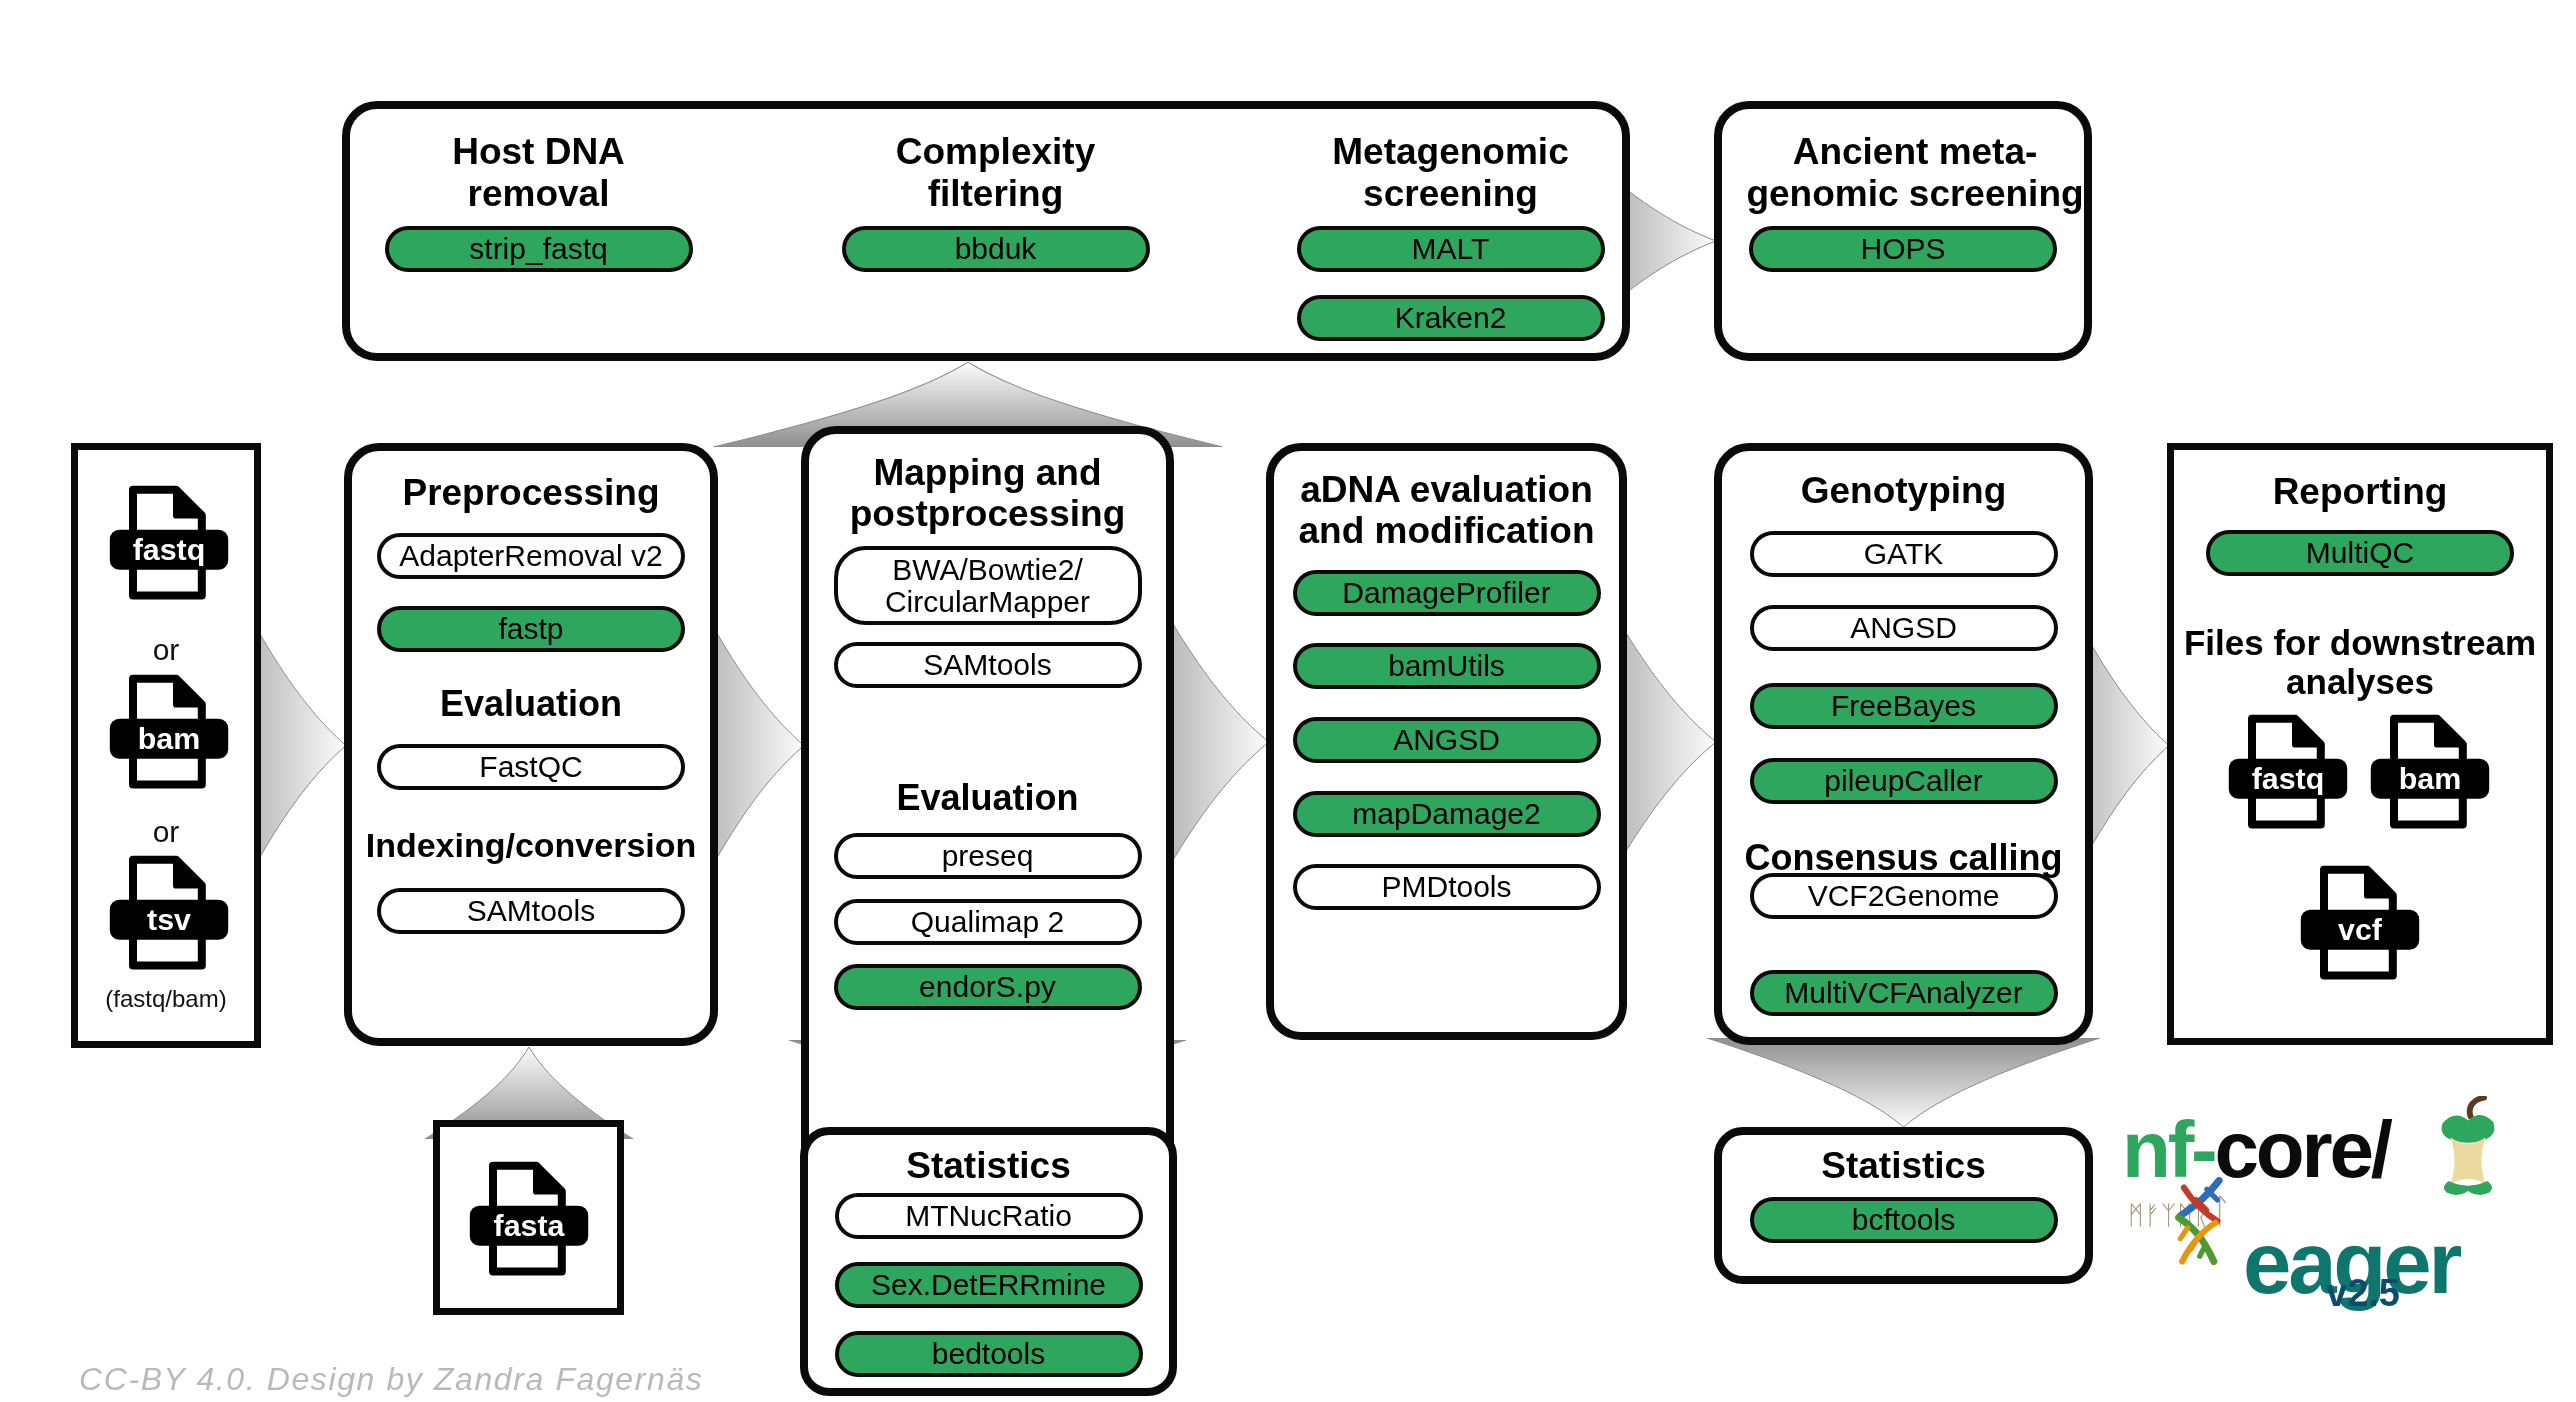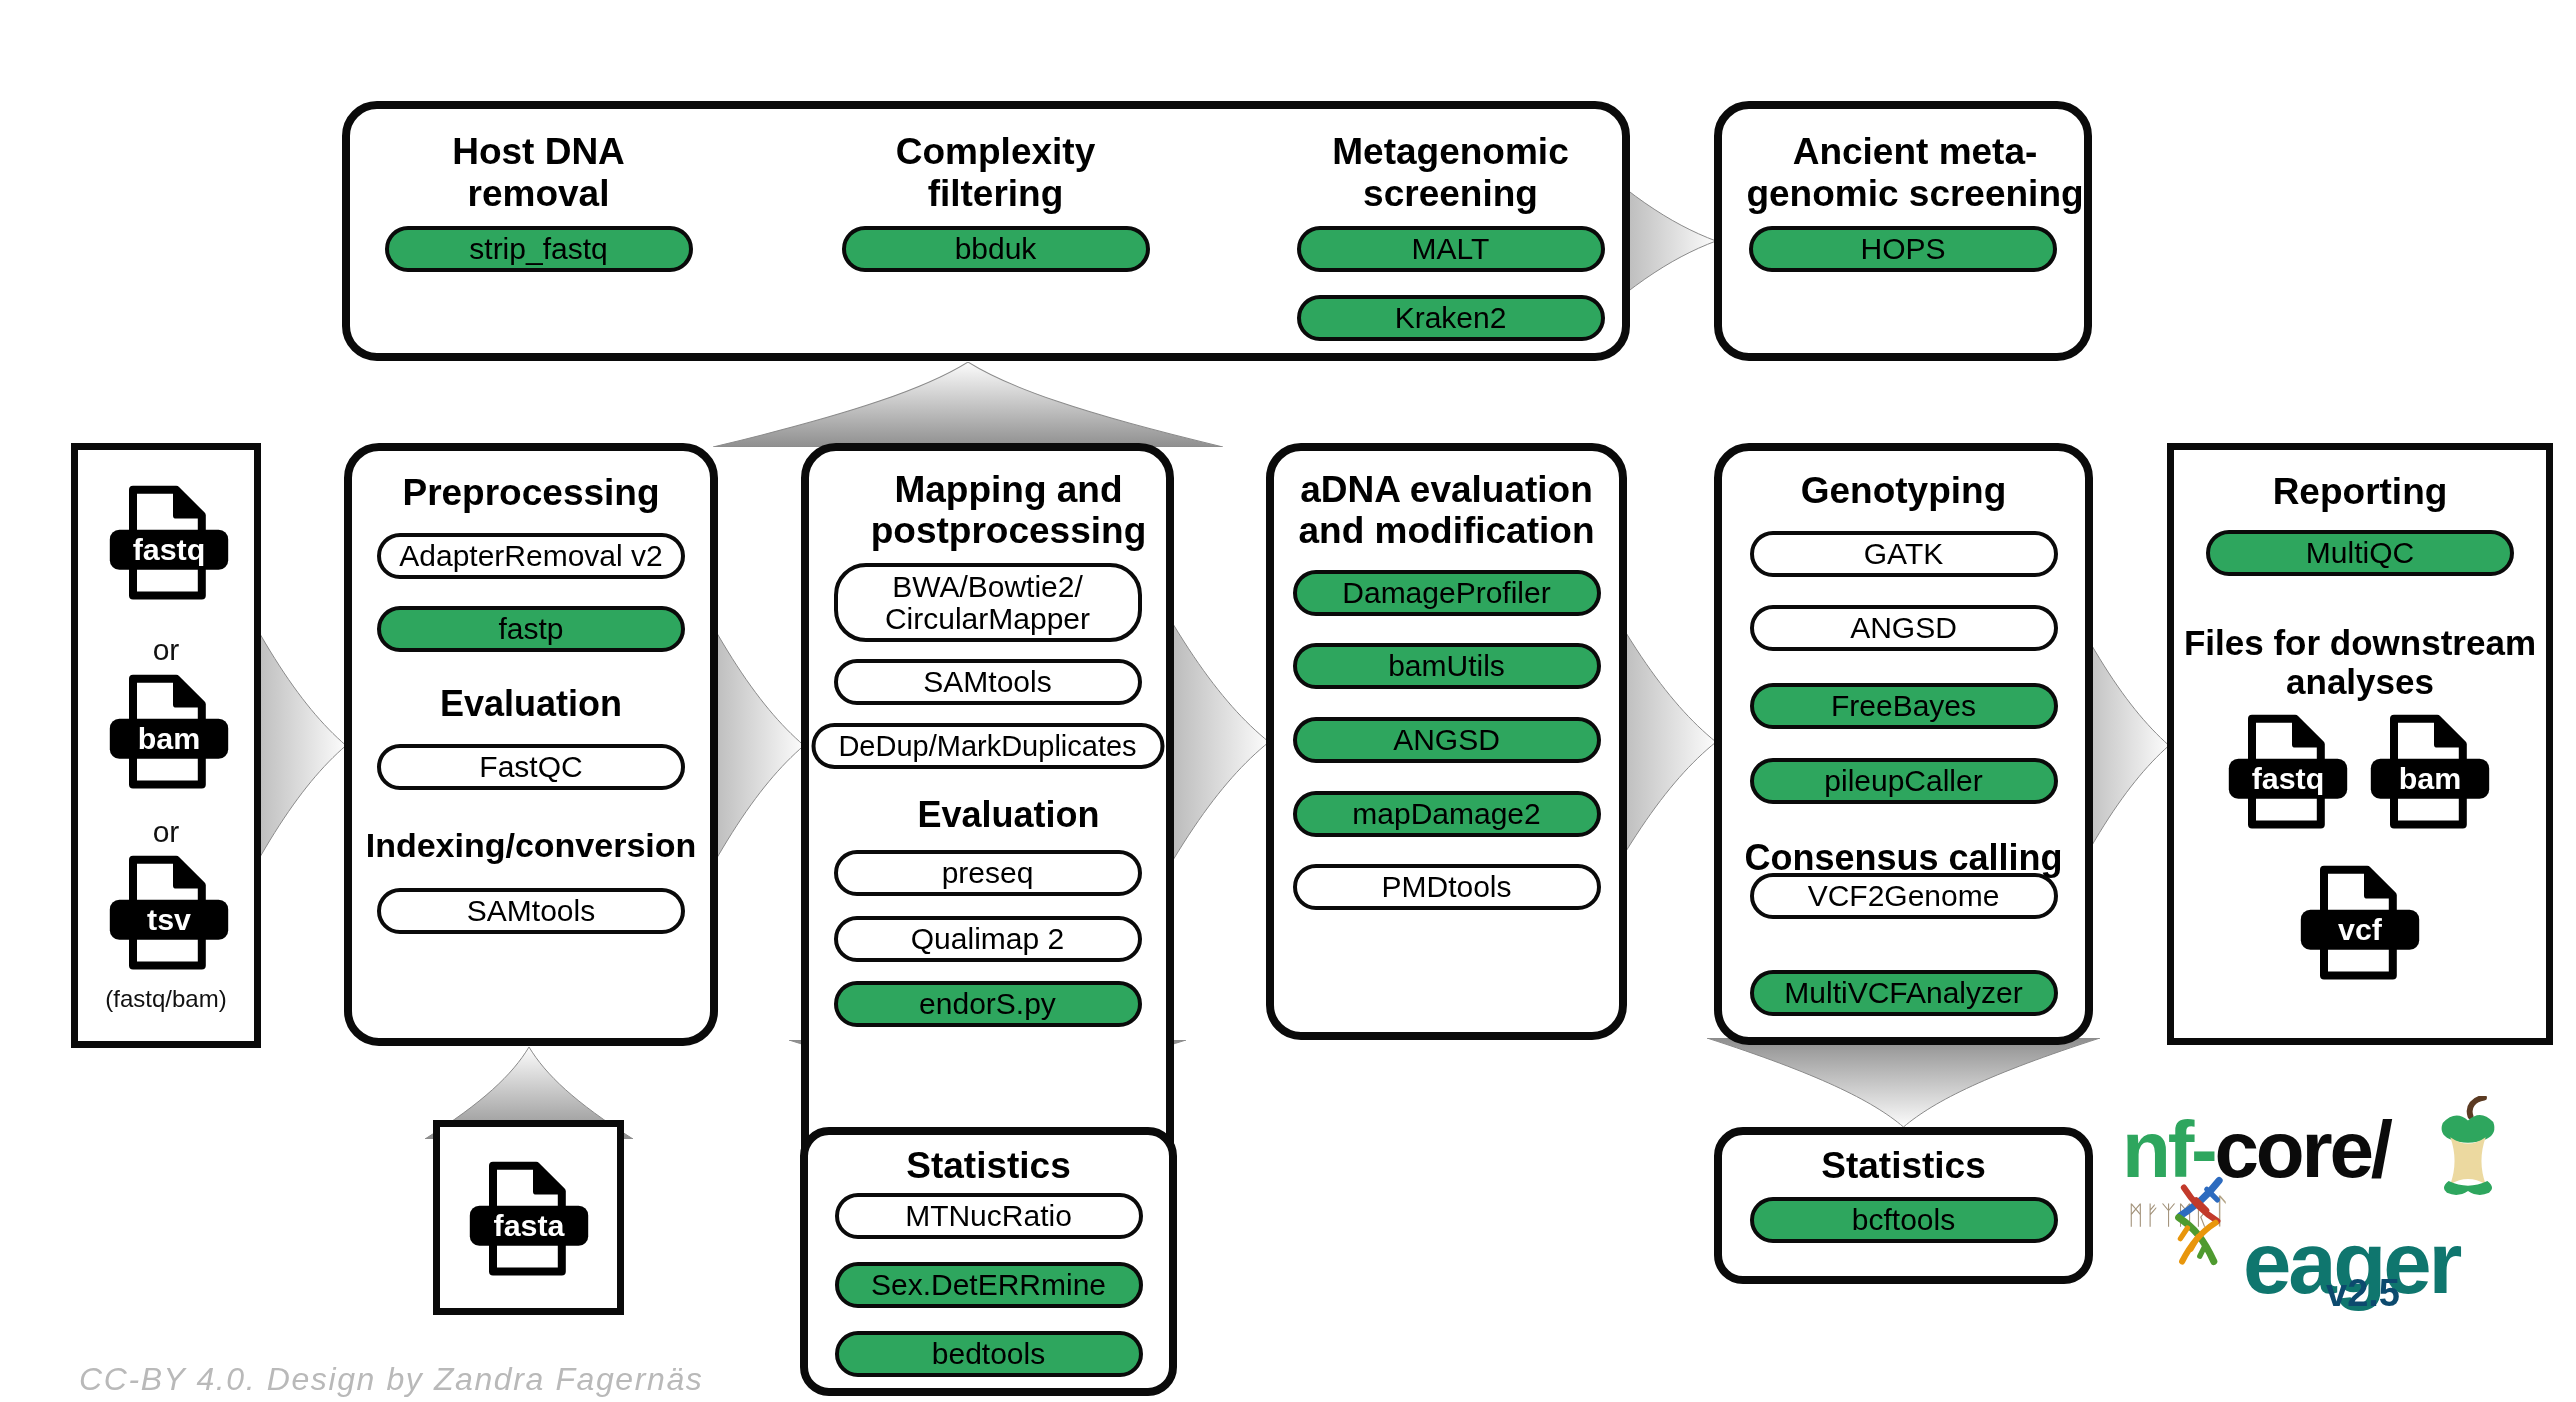--- a/index.html
+++ b/index.html
@@ -166,27 +166,26 @@
   <div class="box" style="left:344px;top:443px;width:374px;height:603px;">
     <div class="box-title" style="top:21px;">Preprocessing</div>
     <div class="pill" style="top:82px;">AdapterRemoval v2</div>
     <div class="pill green" style="top:155px;">fastp</div>
     <div class="subhead" style="top:232px;">Evaluation</div>
     <div class="pill" style="top:293px;">FastQC</div>
     <div class="subhead" style="top:375px;font-size:34px;">Indexing/conversion</div>
     <div class="pill" style="top:437px;">SAMtools</div>
   </div>
 
-  <div class="box" style="left:801px;top:443px;width:373px;height:804px;padding-left:21px;">
+  <div class="box" style="left:801px;top:426px;width:373px;height:804px;">
     <div class="box-title" style="top:17.6px;">Mapping and
 postprocessing</div>
     <div class="pill tall" style="top:112px;">BWA/Bowtie2/
 CircularMapper</div>
     <div class="pill" style="top:208px;">SAMtools</div>
-    <div class="pill wide" style="top:272px;">DeDup/MarkDuplicates</div>
     <div class="subhead" style="top:343px;">Evaluation</div>
     <div class="pill" style="top:399px;">preseq</div>
     <div class="pill" style="top:465px;">Qualimap 2</div>
     <div class="pill green" style="top:530px;">endorS.py</div>
   </div>
 
   <div class="box" style="left:1266px;top:443px;width:361px;height:597px;">
     <div class="box-title" style="top:17.6px;">aDNA evaluation
 and modification</div>
     <div class="pill green" style="top:119px;">DamageProfiler</div>

